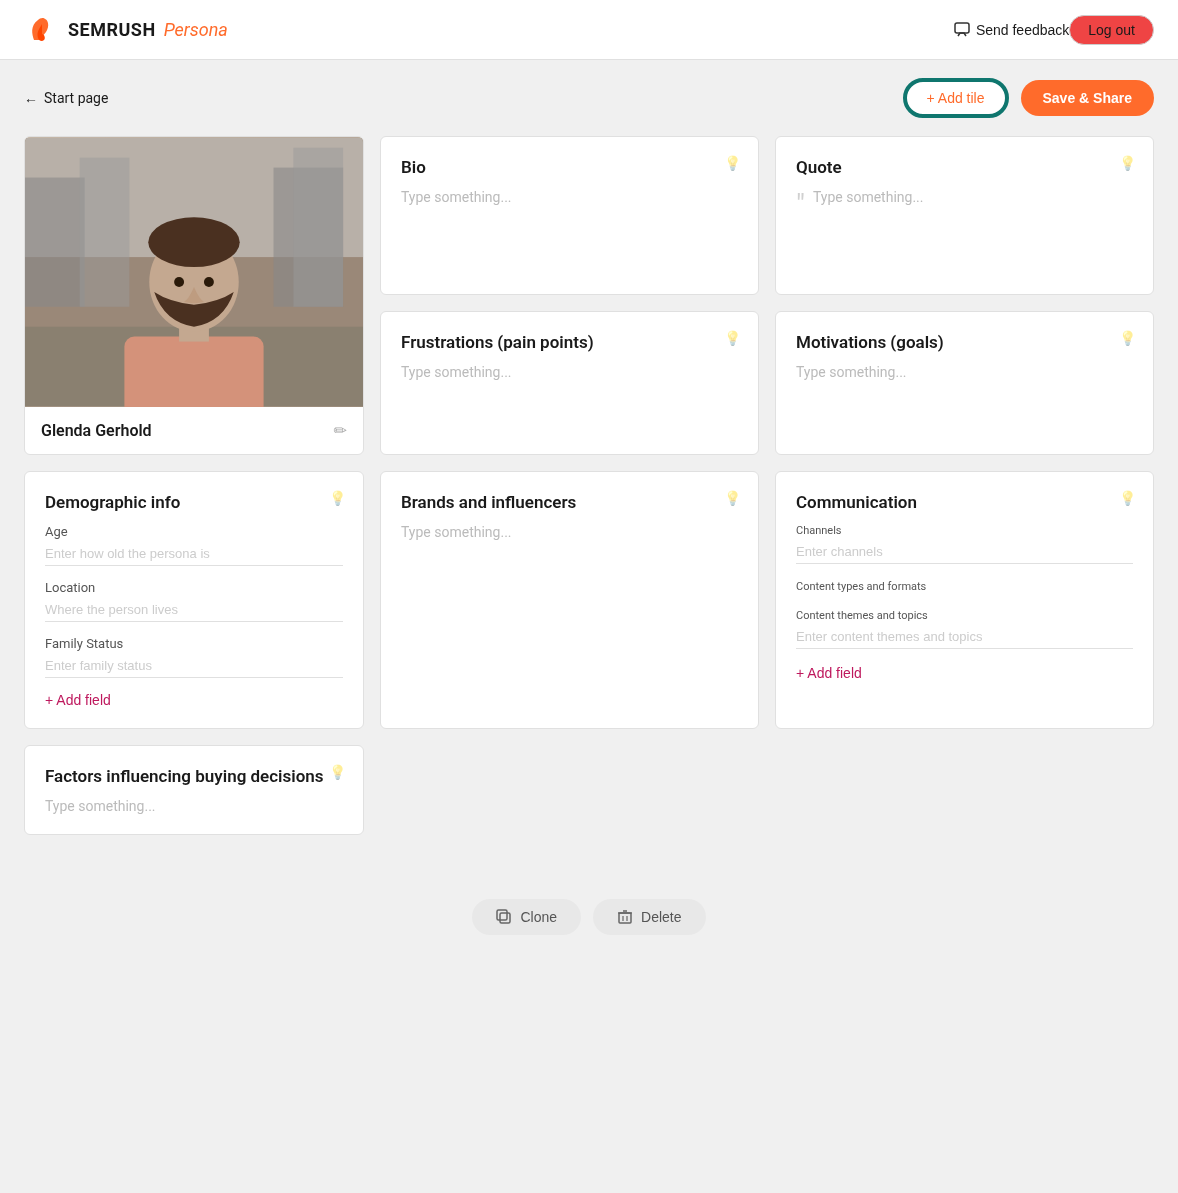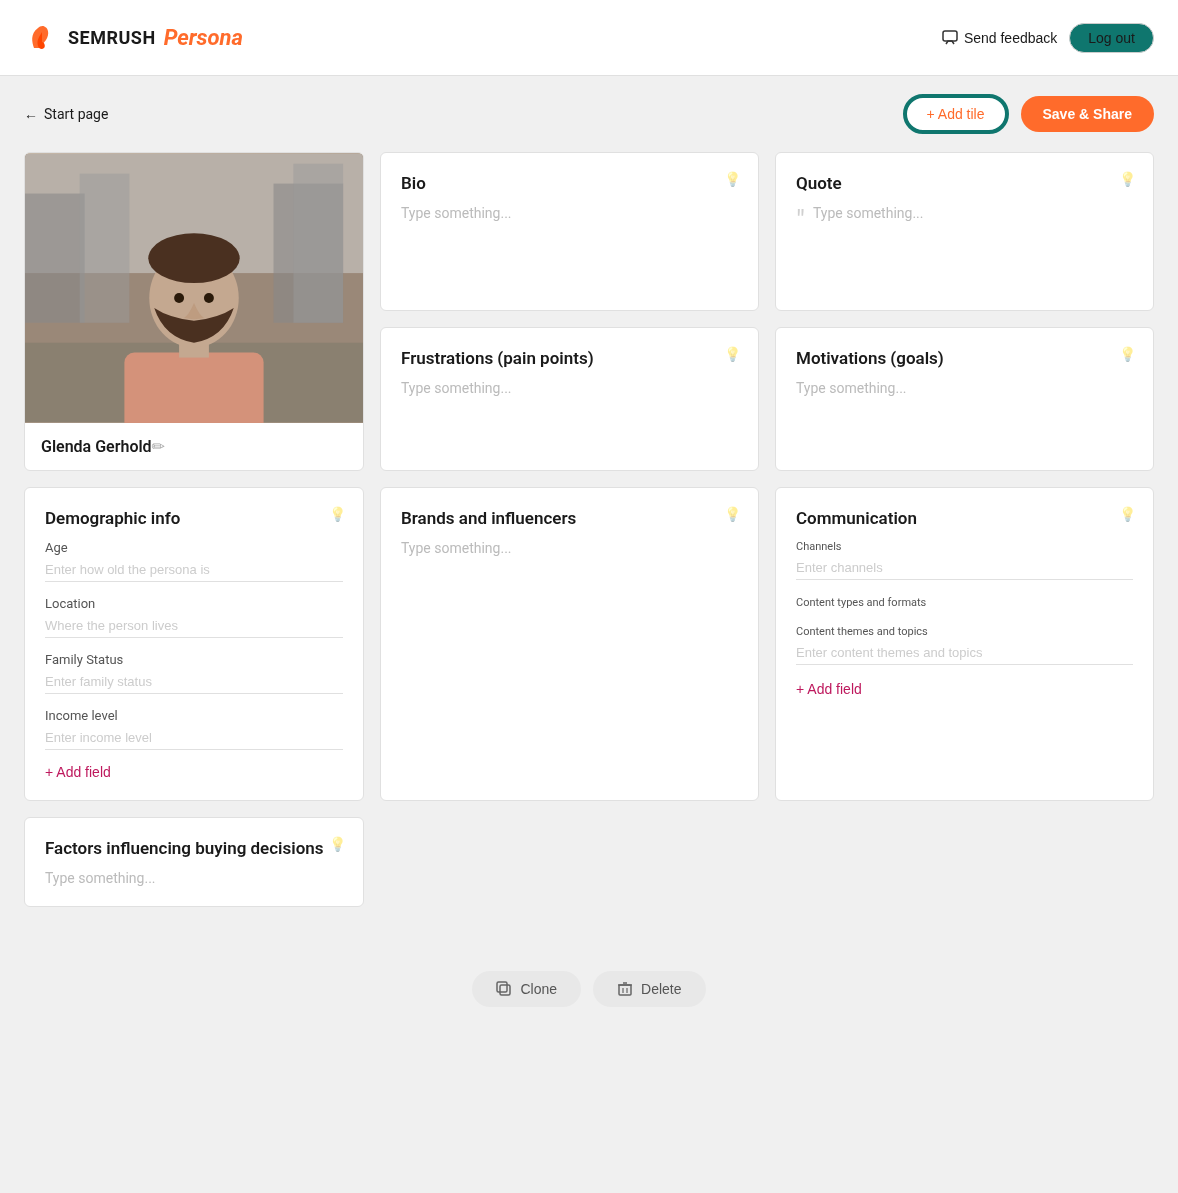--- a/index.html
+++ b/index.html
@@ -9,64 +9,64 @@
       min-height: 1193px;
       width: 1178px;
     }
     
     .header {
       background: #fff;
       display: flex;
       align-items: center;
       justify-content: space-between;
       padding: 12px 24px;
-      height: 76px;
+      height: 60px;
       border-bottom: 1px solid #e0e0e0;
     }
     .logo-area {
       display: flex;
       align-items: center;
       gap: 8px;
     }
     .logo-icon {
       width: 36px;
       height: 36px;
     }
     .logo-text {
       font-size: 18px;
       font-weight: 700;
       color: #1a1a1a;
       letter-spacing: 0.5px;
     }
     .logo-persona {
-      font-size: 22px;
-      font-weight: 700;
+      font-size: 18px;
+      font-weight: 400;
       color: #ff6b2b;
       font-style: italic;
     }
     .header-right {
       display: flex;
       align-items: center;
-      gap: 12px;
+      gap: 0;
     }
     .send-feedback {
       display: flex;
       align-items: center;
       gap: 6px;
       background: none;
       border: none;
       cursor: pointer;
       font-size: 14px;
       color: #1a1a1a;
     }
     .logout-btn {
       border: 1.5px solid #ccc;
       border-radius: 20px;
       padding: 6px 18px;
-      background: #0f766e;
+      background: #ef4444;
       cursor: pointer;
       font-size: 14px;
       color: #1a1a1a;
     }
     
     .toolbar {
       display: flex;
       align-items: center;
       justify-content: space-between;
       padding: 18px 24px;
@@ -153,20 +153,21 @@
     .person-placeholder {
       width: 100%;
       height: 270px;
       background: linear-gradient(160deg, #d4c5b5 0%, #b8a898 40%, #a09080 100%);
       position: relative;
       overflow: hidden;
     }
     .profile-name-row {
       display: flex;
       align-items: center;
+      justify-content: space-between;
       padding: 14px 16px;
     }
     .profile-name {
       font-size: 16px;
       font-weight: 600;
       color: #1a1a1a;
     }
     .edit-icon {
       color: #aaa;
       font-size: 16px;
@@ -387,24 +388,20 @@
         <input class="field-input" type="text" placeholder="Enter how old the persona is" style="">
       </div>
       <div class="field-group">
         <div class="field-label">Location</div>
         <input class="field-input" type="text" placeholder="Where the person lives" style="">
       </div>
       <div class="field-group">
         <div class="field-label">Family Status</div>
         <input class="field-input" type="text" placeholder="Enter family status" style="">
       </div>
-      <div class="field-group">
-        <div class="field-label">Income level</div>
-        <input class="field-input" type="text" placeholder="Enter income level" style="">
-      </div>
       <button class="add-field-btn">+ Add field</button>
     </div>
 
     <div class="card">
       <span class="hint-icon lightbulb"></span>
       <div class="card-title">Brands and influencers</div>
       <div class="card-placeholder">Type something...</div>
     </div>
 
     <div class="card">

